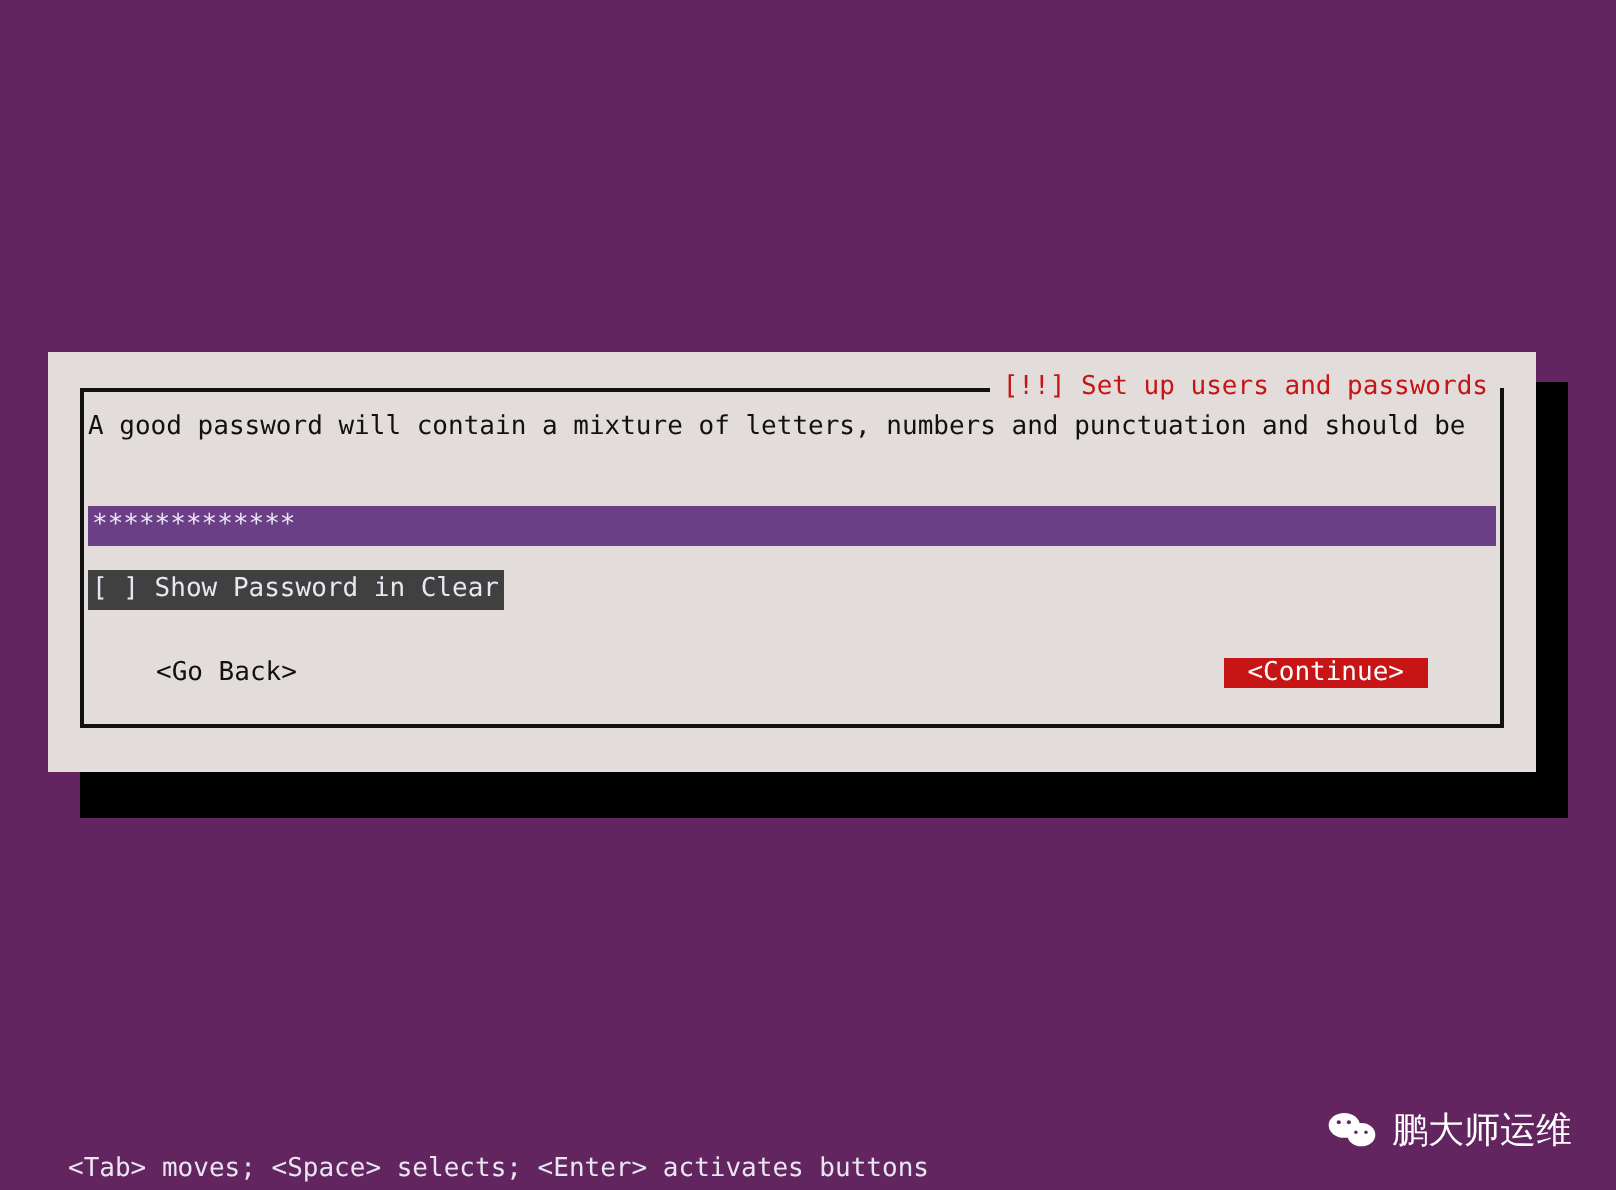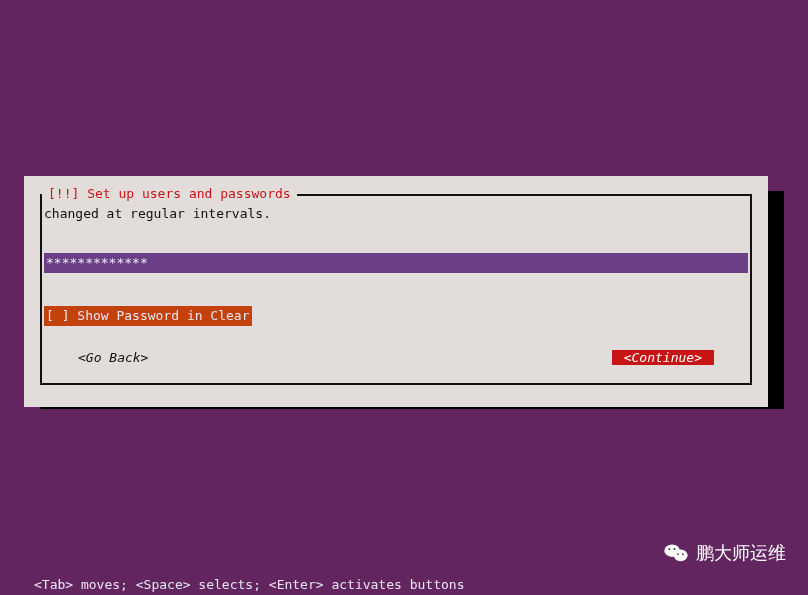--- a/index.html
+++ b/index.html
@@ -32,21 +32,21 @@
   .dialog-border {
     border: 2px solid #111;
     position: relative;
     padding: 10px 2px 18px 2px;
   }
   .title-wrap {
     position: absolute;
     top: -10px;
     left: 0;
     right: 0;
-    text-align: left;
+    text-align: right;
   }
   .title {
     background: #e2dddb;
     color: #c71414;
     padding: 0 6px;
   }
   .line { color: #111; padding: 0 0; }
   .para { margin: 0 0; }
   .gap { height: 16px; }
   .pwfield {
@@ -54,34 +54,32 @@
     color: #e9e6f2;
     width: 100%;
     height: 20px;
     line-height: 20px;
     padding-left: 2px;
     letter-spacing: 0;
     white-space: pre;
   }
   .showpw {
     display: inline-block;
-    background: #c2410c;
+    background: #404040;
     color: #e9e6f2;
     padding: 0 2px;
     height: 20px;
     line-height: 20px;
     white-space: pre;
-    margin-top: 21px;
   }
   .btnrow {
     display: flex;
     justify-content: space-between;
     padding: 0 34px 0 34px;
     margin-top: 24px;
-    font-style: italic;
   }
   .goback { color: #111; }
   .continue {
     background: #c71414;
     color: #fff;
     padding: 0 12px;
   }
   .statusbar {
     position: absolute;
     left: 0;
@@ -92,21 +90,21 @@
     background: transparent;
     padding-left: 2px;
     font-size: 13px;
     line-height: 20px;
     white-space: pre;
     margin-left: 32px;
   }
   .watermark {
     position: absolute;
     right: 22px;
-    bottom: 28px;
+    bottom: 16px;
     display: flex;
     align-items: center;
     gap: 6px;
     color: #fff;
     font-family: sans-serif;
     font-size: 18px;
     font-weight: 500;
   }
   .wm-icon {
     width: 28px; height: 28px;
@@ -120,21 +118,21 @@
 <body>
 
 <div class="dialog-shadow"></div>
 
 <div class="dialog">
   <div class="dialog-border">
     <div class="title-wrap">
       <span class="title">[!!] Set up users and passwords</span>
     </div>
 
-    <div class="para line">changed at regular intervals.</div>
+    <div class="para line">A good password will contain a mixture of letters, numbers and punctuation and should be</div>
     <div class="gap"></div>
     <div class="gap"></div>
 
     <div class="pwfield">*************</div>
 
     <div style="height:12px"></div>
 
     <span class="showpw">[ ] Show Password in Clear</span>
 
     <div class="btnrow">

